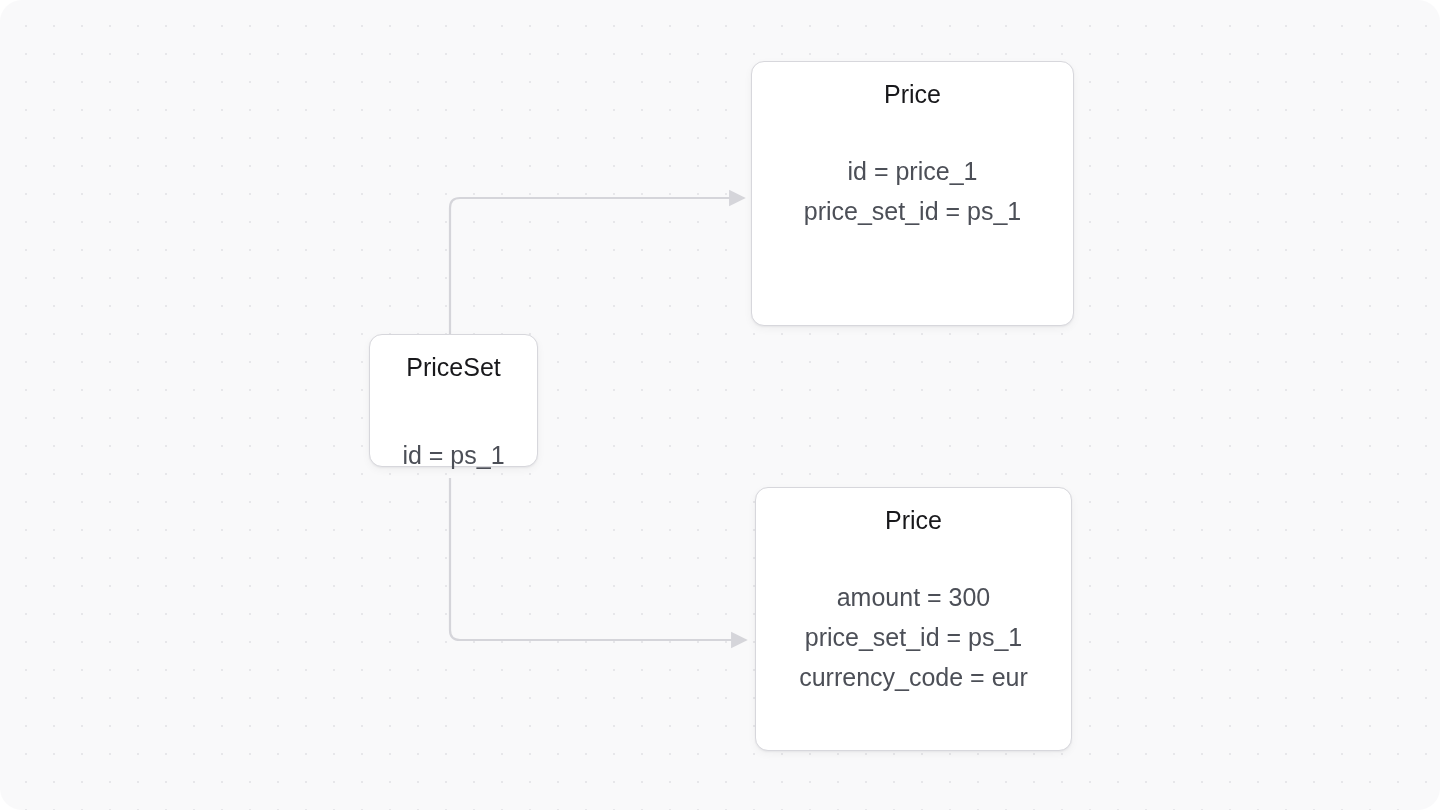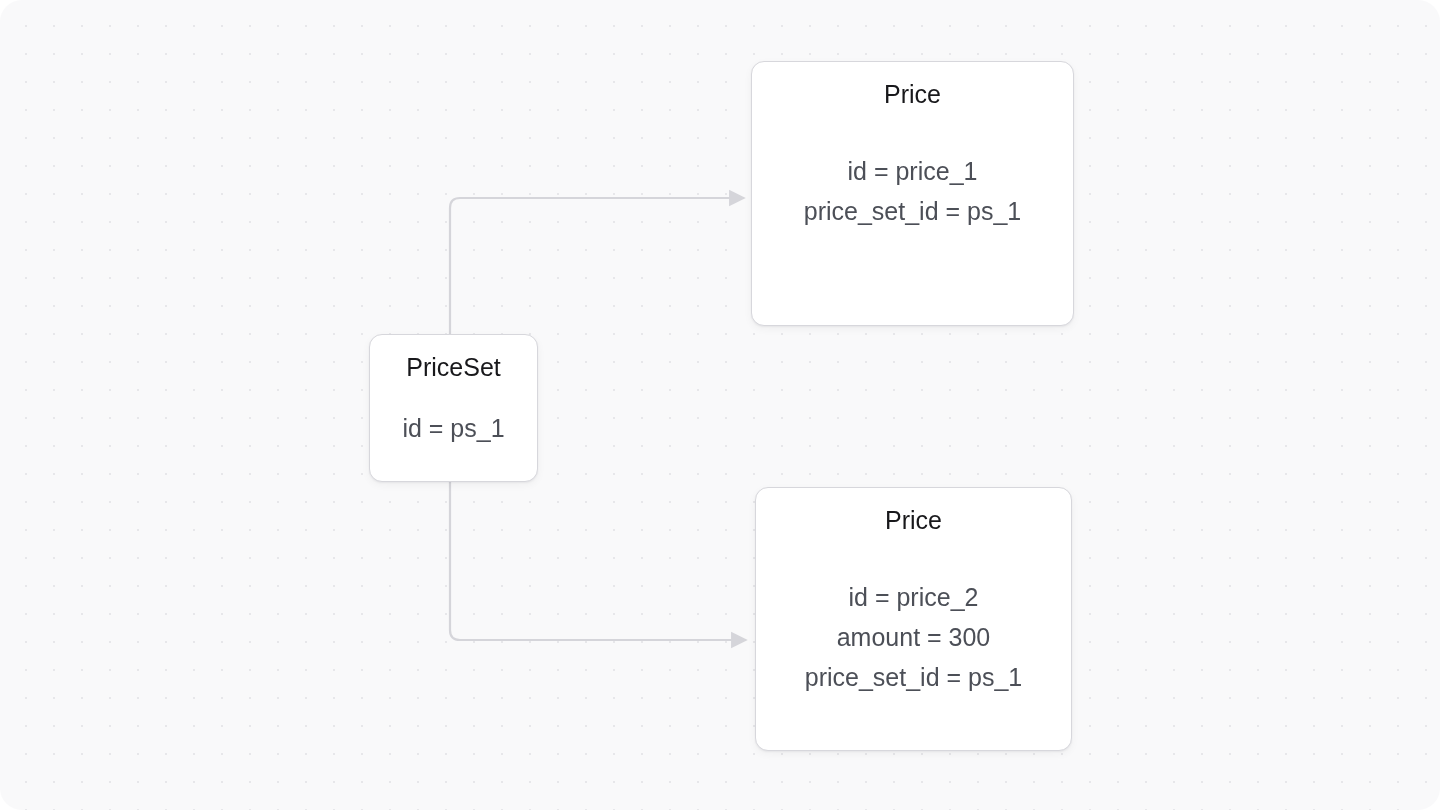--- a/index.html
+++ b/index.html
@@ -79,24 +79,24 @@
     width: 323px;
     height: 265px;
     padding-top: 17px;
   }
   #node-price-1 .node-body { margin-top: 42px; }
 
   #node-price-set {
     left: 369px;
     top: 334px;
     width: 169px;
-    height: 148px;
+    height: 133px;
     padding-top: 17px;
   }
-  #node-price-set .node-body { margin-top: 26px; }
+  #node-price-set .node-body { margin-top: 53px; }
 
   #node-price-2 {
     left: 755px;
     top: 487px;
     width: 317px;
     height: 264px;
     padding-top: 17px;
   }
   #node-price-2 .node-body { margin-top: 42px; }
 </style>
@@ -130,20 +130,20 @@
     <div class="node" id="node-price-set">
       <div class="node-title">PriceSet</div>
       <div class="node-body">
         <div class="node-row">id = ps_1</div>
       </div>
     </div>
 
     <div class="node" id="node-price-2">
       <div class="node-title">Price</div>
       <div class="node-body">
-        <div class="node-row">id = price_2</div>
         <div class="node-row">amount = 300</div>
         <div class="node-row">price_set_id = ps_1</div>
+        <div class="node-row">currency_code = eur</div>
       </div>
     </div>
 
   </div>
 </div>
 
 </body></html>

